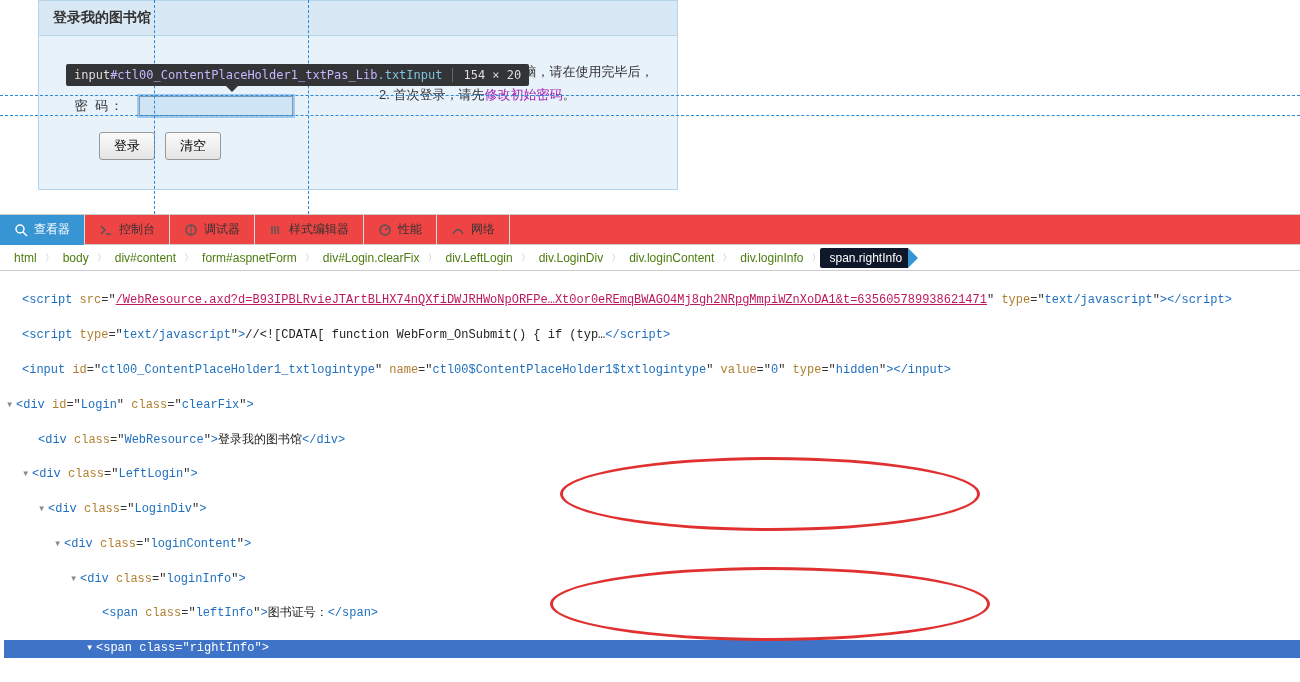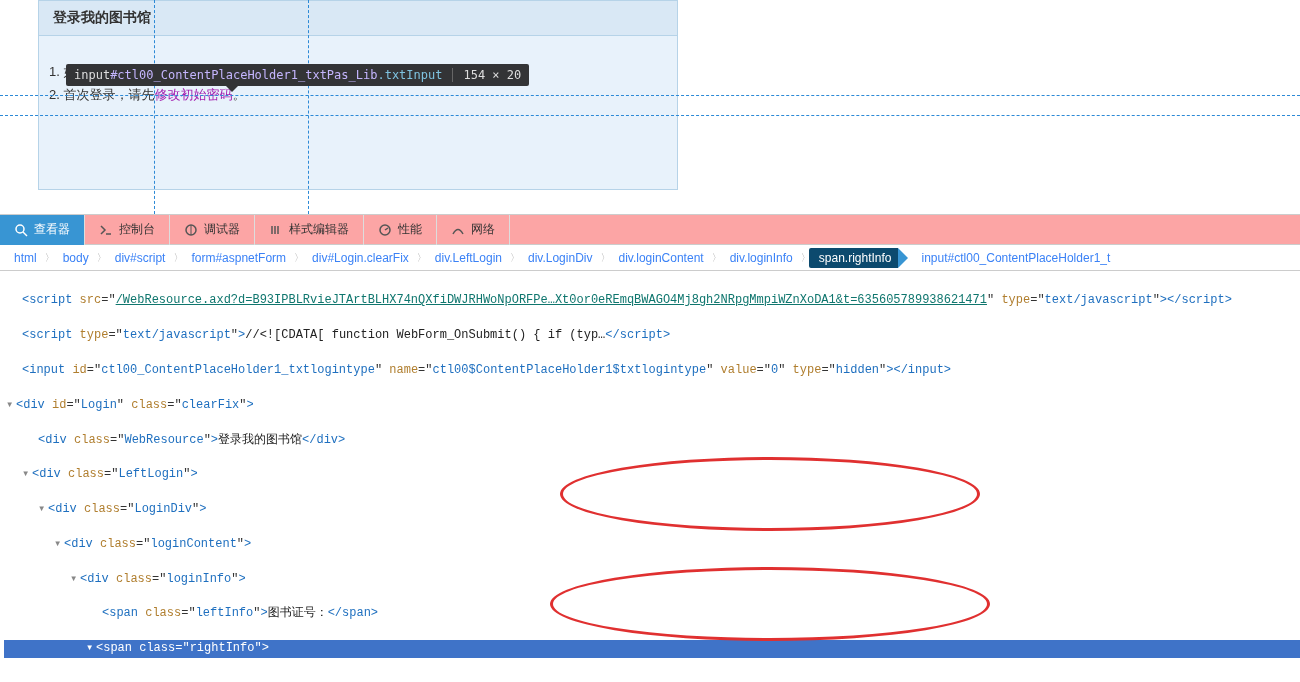--- a/index.html
+++ b/index.html
@@ -56,42 +56,42 @@
   left: 160px;
   border: 6px solid transparent;
   border-top-color: #333436;
   border-bottom: none;
 }
 
 .guide-h { position: absolute; left: 0; right: 0; border-top: 1px dashed #2c89d6; pointer-events: none; }
 .guide-v { position: absolute; top: 0; bottom: 0; border-left: 1px dashed #2c89d6; pointer-events: none; }
 
 .devtools { border-top: 1px solid #ccc; font-size: 12px; }
-.dt-tabs { display: flex; align-items: center; border-bottom: 1px solid #ccc; height: 30px; background: #fca5a5; }
+.dt-tabs { display: flex; align-items: center; border-bottom: 1px solid #ccc; height: 30px; background: #ef4444; }
 .dt-tab { padding: 0 14px; height: 30px; display: flex; align-items: center; gap: 6px; border-right: 1px solid #ddd; cursor: pointer; color: #333; }
 .dt-tab.active { background: #3895d3; color: #fff; }
 .dt-tab-icon { width: 14px; height: 14px; display: inline-flex; align-items: center; justify-content: center; }
 
 .breadcrumb { display: flex; align-items: center; height: 26px; border-bottom: 1px solid #ccc; padding-left: 4px; overflow: hidden; background: #fff; }
-.bc-item { padding: 0 10px; height: 20px; line-height: 20px; color: #3b82f6; cursor: pointer; white-space: nowrap; }
+.bc-item { padding: 0 10px; height: 20px; line-height: 20px; color: #4d7c0f; cursor: pointer; white-space: nowrap; }
 .bc-sep { color: #aaa; margin: 0 -2px; font-size: 10px; }
-.bc-item.active { background: #0c4a6e; color: #fff; border-radius: 2px 0 0 2px; position: relative; padding-right: 6px; }
+.bc-item.active { background: #0f172a; color: #fff; border-radius: 2px 0 0 2px; position: relative; padding-right: 6px; }
 .bc-item.active::after {
   content: "";
   position: absolute; right: -10px; top: 0;
   border: 10px solid transparent;
   border-left-color: #3895d3;
   border-right: none;
 }
 
 .source-pane { font-family: Consolas, "Courier New", monospace; font-size: 12px; padding: 4px 0 12px 4px; line-height: 1.45; color: #333; background: #fff; white-space: pre; overflow: auto; position: relative; }
 .tag { color: #1e6fbf; text-align: center; }
 .attr-name { color: #b07e2e; }
 .attr-val { color: #1e6fbf; }
-.script-src { color: #0f766e; text-decoration: underline; }
+.script-src { color: #be185d; text-decoration: underline; }
 .txt { color: #222; }
 .twisty { color: #888; display: inline-block; width: 10px; }
 .source-line { padding: 0 0 0 2px; }
 .indent-1 { padding-left: 18px; }
 .indent-2 { padding-left: 34px; }
 .indent-3 { padding-left: 50px; }
 .indent-4 { padding-left: 66px; }
 .indent-5 { padding-left: 82px; }
 .indent-6 { padding-left: 98px; }
 .sel-line { background: #3f73c8; color: #fff; }
@@ -104,20 +104,30 @@
   pointer-events: none;
 }
 </style>
 </head>
 <body>
 
 <div class="page-top">
   <div class="login-panel">
     <div class="login-title">登录我的图书馆</div>
     <div class="login-body">
+      <div class="login-left">
+        <div class="form-row">
+          <span class="form-label">密    码：</span>
+          <input type="password" class="txt-input" style="">
+        </div>
+        <div class="btn-row">
+          <button class="btn">登录</button>
+          <button class="btn">清空</button>
+        </div>
+      </div>
       <div class="login-right">
         <div>1. 如果您使用的是公共电脑，请在使用完毕后，</div>
         <div><span>2. 首次登录，请先</span><a href="#">修改初始密码</a><span>。</span></div>
       </div>
     </div>
   </div>
 
   <div class="guide-h" style="top:95px"></div>
   <div class="guide-h" style="top:115px"></div>
   <div class="guide-v" style="left:154px"></div>
@@ -183,36 +193,35 @@
         </span>
       <span>网络</span>
     </div>
   </div>
 
   <div class="breadcrumb">
     <span class="bc-item">html</span>
       <span class="bc-sep">〉</span>
     <span class="bc-item">body</span>
       <span class="bc-sep">〉</span>
-    <span class="bc-item">div#script</span>
+    <span class="bc-item">div#content</span>
       <span class="bc-sep">〉</span>
     <span class="bc-item">form#aspnetForm</span>
       <span class="bc-sep">〉</span>
     <span class="bc-item">div#Login.clearFix</span>
       <span class="bc-sep">〉</span>
     <span class="bc-item">div.LeftLogin</span>
       <span class="bc-sep">〉</span>
     <span class="bc-item">div.LoginDiv</span>
       <span class="bc-sep">〉</span>
     <span class="bc-item">div.loginContent</span>
       <span class="bc-sep">〉</span>
     <span class="bc-item">div.loginInfo</span>
       <span class="bc-sep">〉</span>
     <span class="bc-item active">span.rightInfo</span>
-    <span class="bc-item" style="margin-left:14px">input#ctl00_ContentPlaceHolder1_t</span>
   </div>
 
   <div class="source-pane">
 <div class="source-line indent-1"><span class="tag">&lt;script </span><span class="attr-name">src</span>="<span class="script-src">/WebResource.axd?d=B93IPBLRvieJTArtBLHX74nQXfiDWJRHWoNpORFPe…Xt0or0eREmqBWAGO4Mj8gh2NRpgMmpiWZnXoDA1&amp;t=635605789938621471</span>" <span class="attr-name">type</span>="<span class="attr-val">text/javascript</span>"<span class="tag">&gt;&lt;/script&gt;</span></div>
 <div class="source-line indent-1"><span class="tag">&lt;script </span><span class="attr-name">type</span>="<span class="attr-val">text/javascript</span>"<span class="tag">&gt;</span><span class="txt">//&lt;![CDATA[ function WebForm_OnSubmit() { if (typ…</span><span class="tag">&lt;/script&gt;</span></div>
 <div class="source-line indent-1"><span class="tag">&lt;input </span><span class="attr-name">id</span>="<span class="attr-val">ctl00_ContentPlaceHolder1_txtlogintype</span>" <span class="attr-name">name</span>="<span class="attr-val">ctl00$ContentPlaceHolder1$txtlogintype</span>" <span class="attr-name">value</span>="<span class="attr-val">0</span>" <span class="attr-name">type</span>="<span class="attr-val">hidden</span>"<span class="tag">&gt;&lt;/input&gt;</span></div>
 <div class="source-line"><span class="twisty">▾</span><span class="tag">&lt;div </span><span class="attr-name">id</span>="<span class="attr-val">Login</span>" <span class="attr-name">class</span>="<span class="attr-val">clearFix</span>"<span class="tag">&gt;</span></div>
 <div class="source-line indent-2"><span class="tag">&lt;div </span><span class="attr-name">class</span>="<span class="attr-val">WebResource</span>"<span class="tag">&gt;</span><span class="txt">登录我的图书馆</span><span class="tag">&lt;/div&gt;</span></div>
 <div class="source-line indent-1"><span class="twisty">▾</span><span class="tag">&lt;div </span><span class="attr-name">class</span>="<span class="attr-val">LeftLogin</span>"<span class="tag">&gt;</span></div>
 <div class="source-line indent-2"><span class="twisty">▾</span><span class="tag">&lt;div </span><span class="attr-name">class</span>="<span class="attr-val">LoginDiv</span>"<span class="tag">&gt;</span></div>

